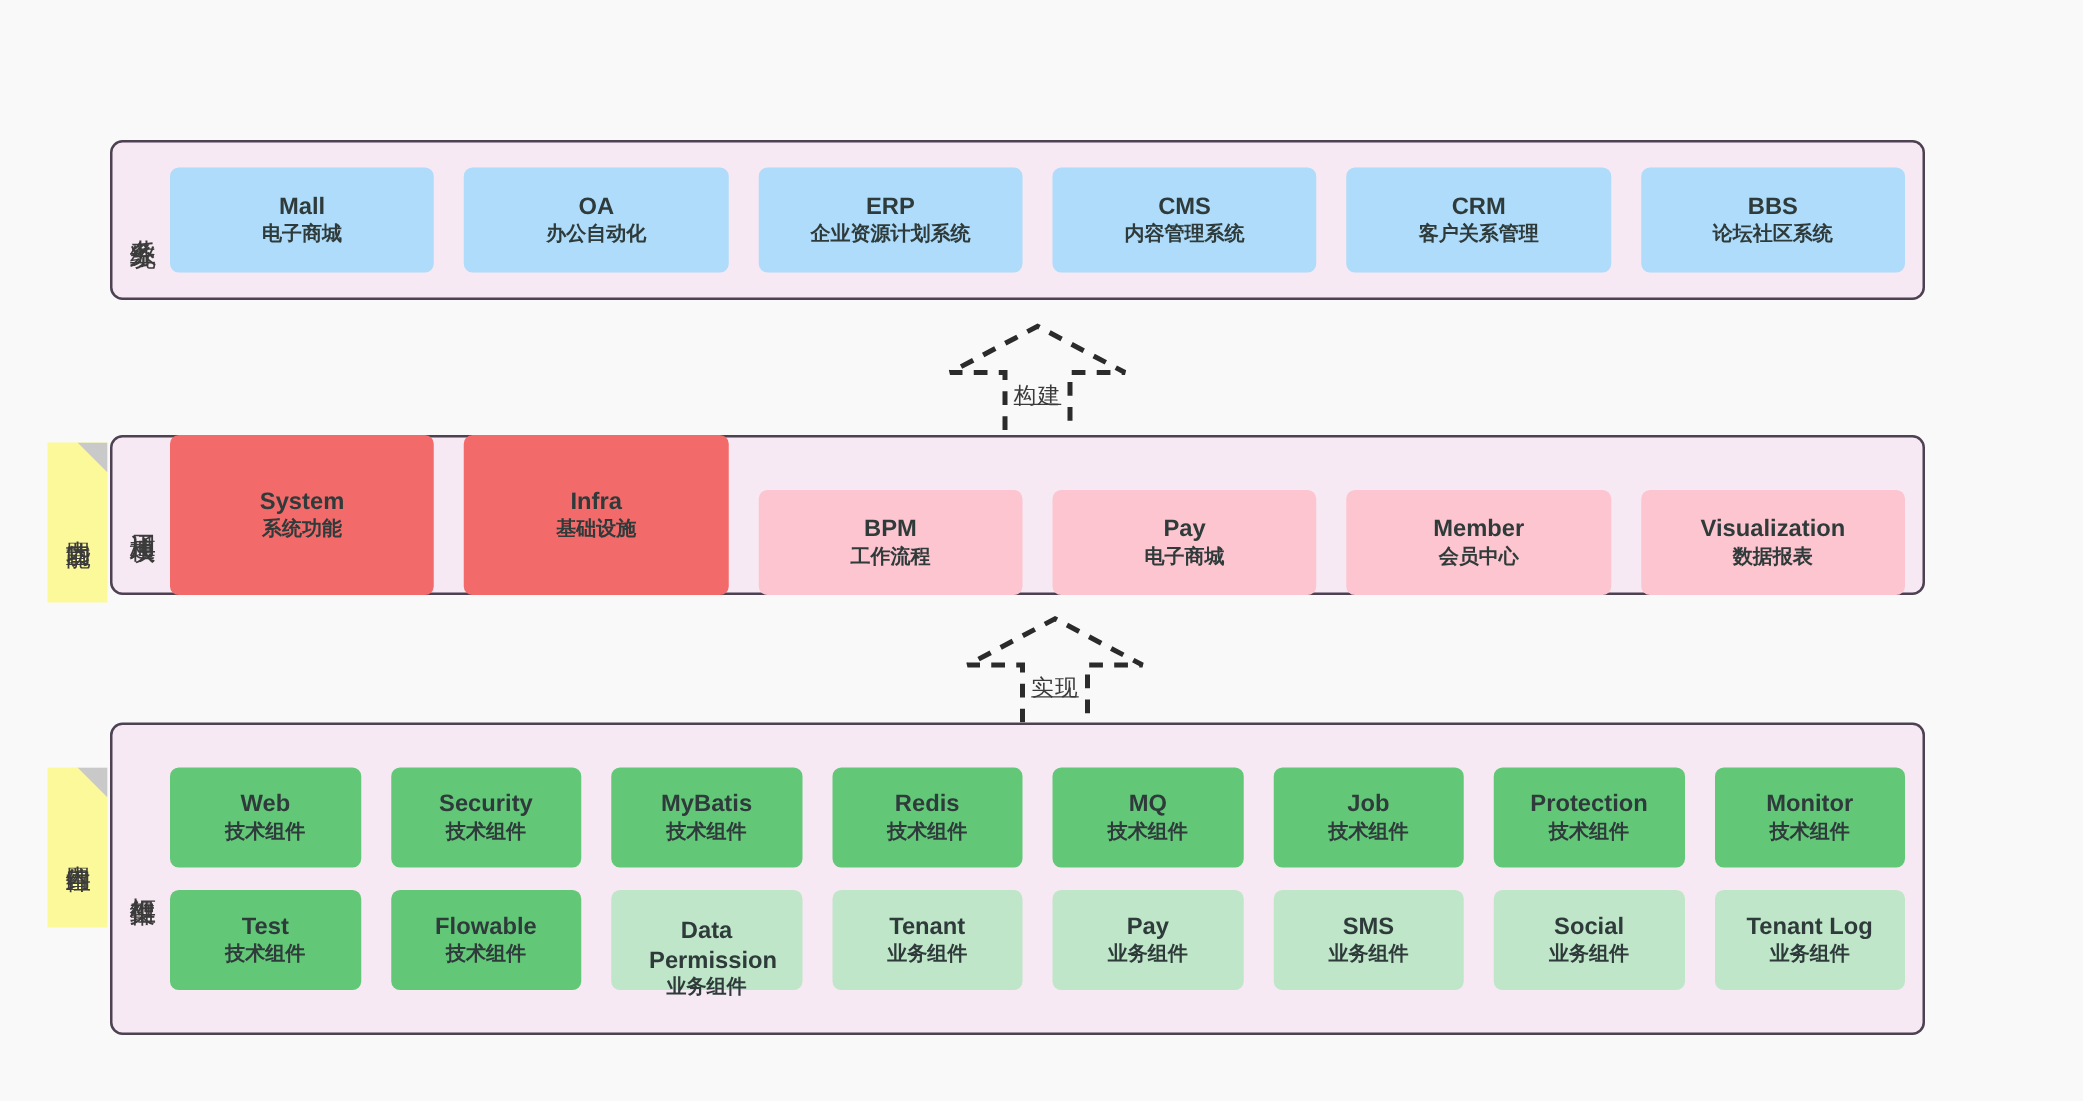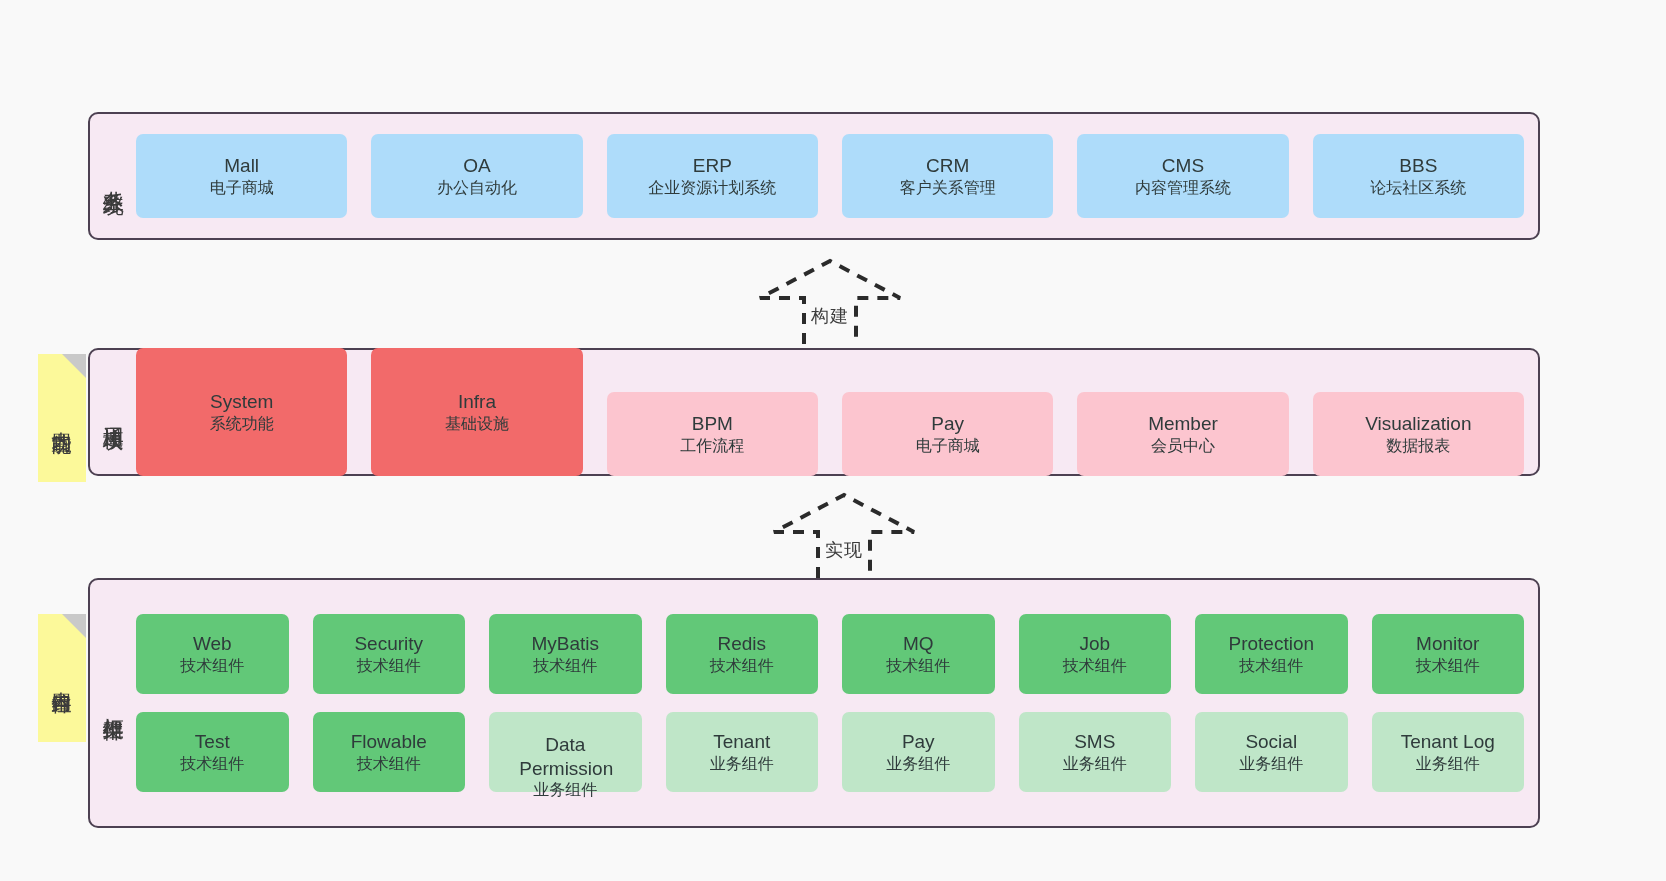--- a/index.html
+++ b/index.html
@@ -70,20 +70,21 @@
     flex: 1 1 0;
     border-radius: 7px;
     display: flex;
     flex-direction: column;
     align-items: center;
     justify-content: center;
     text-align: center;
     line-height: 1.25;
     box-sizing: border-box;
     padding: 20px 6px;
+    font-weight: bold;
   }
   .card .t1 {
     font-size: 19px;
     color: #2f3b3b;
   }
   .card .t2 {
     font-size: 16px;
     color: #2f3b3b;
   }
 
@@ -127,20 +128,21 @@
   .arrow svg { display: block; }
   .arrow .alabel {
     position: absolute;
     left: 0; right: 0;
     bottom: 16px;
     text-align: center;
     font-size: 18px;
     color: #3b3b3b;
     letter-spacing: 1px;
     background: transparent;
+    text-decoration: underline;
   }
 </style>
 </head>
 <body>
 
 <div class="canvas">
 
   <div class="layer" style="left:88px; top:112px; width:1452px; height:128px;">
     <div class="layer-title">业务系统</div>
     <div class="layer-body">
@@ -151,26 +153,26 @@
         </div>
         <div class="card c-blue">
           <span class="t1">OA</span>
           <span class="t2">办公自动化</span>
         </div>
         <div class="card c-blue">
           <span class="t1">ERP</span>
           <span class="t2">企业资源计划系统</span>
         </div>
         <div class="card c-blue">
+          <span class="t1">CMS</span>
+          <span class="t2">内容管理系统</span>
+        </div>
+        <div class="card c-blue">
           <span class="t1">CRM</span>
           <span class="t2">客户关系管理</span>
-        </div>
-        <div class="card c-blue">
-          <span class="t1">CMS</span>
-          <span class="t2">内容管理系统</span>
         </div>
         <div class="card c-blue">
           <span class="t1">BBS</span>
           <span class="t2">论坛社区系统</span>
         </div>
       </div>
     </div>
   </div>
 
   <div class="arrow" style="left:756px; top:258px; width:148px; height:86px;">

